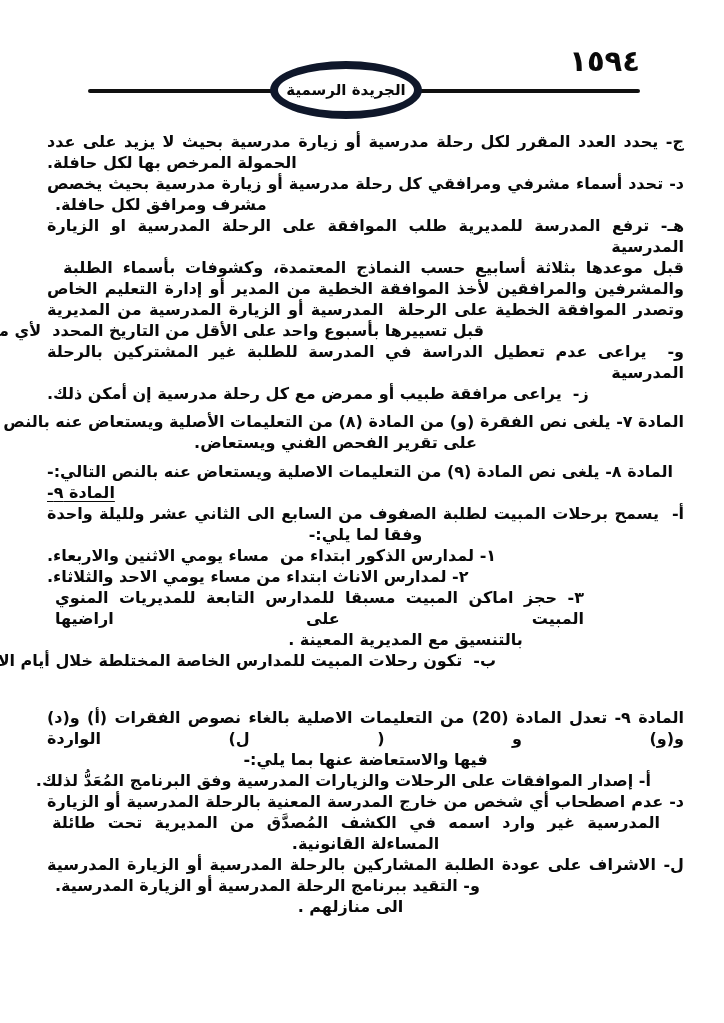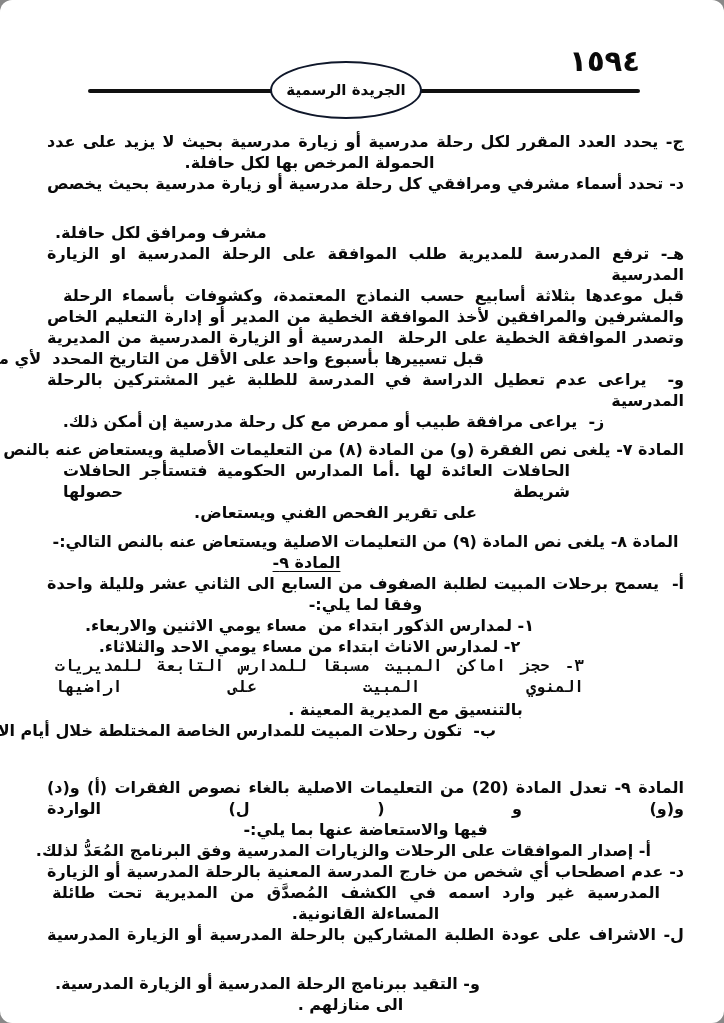--- a/index.html
+++ b/index.html
@@ -3,57 +3,56 @@
 <meta charset="utf-8">
 <style>
   html,body{margin:0;padding:0;background:#888;}
   .page{
     position:relative;
     width:724px;height:1023px;
     background:#ffffff;
     overflow:hidden;
     font-family:"DejaVu Sans", sans-serif;
     color:#0a0a0a;
-    border-radius:12px;
   }
   
   .pagenum{
     position:absolute;top:44px;right:84px;
     font-size:29px;font-weight:bold;
     letter-spacing:1px;
     direction:rtl;
   }
   .rule{
     position:absolute;left:88px;top:89px;
     width:552px;height:4px;background:#101010;border-radius:2px;
   }
   .oval{
     position:absolute;left:270px;top:61px;
     width:152px;height:58px;
     background:#ffffff;
-    border:2px solid #0f172a;
+    border:8px solid #0f172a;
     border-radius:50%;
     display:flex;align-items:center;justify-content:center;
     box-sizing:border-box;
   }
   .oval span{font-size:15px;font-weight:bold;direction:rtl;}
   
   .body{
     position:absolute;left:47px;top:131px;width:637px;
     font-size:16px;font-weight:bold;
     line-height:21px;
   }
   .sec{display:block;}
   section[data-name="article-7-amendment"]{margin-top:7px;}
   section[data-name="article-8-amendment"]{margin-top:8px;}
   section[data-name="article-9-amendment"]{margin-top:36px;}
   .line{direction:rtl;}
   .line.a-j{text-align:justify;text-align-last:justify;}
-  .line.a-r{text-align:center;white-space:nowrap;}
-  .line.a-l{text-align:left;white-space:nowrap;margin-top:28px;}
+  .line.a-r{text-align:left;white-space:nowrap;}
+  .line.a-l{text-align:left;white-space:nowrap;}
   .line.a-c{text-align:center;white-space:nowrap;}
   .line.u{text-decoration:underline;text-underline-offset:3px;}
 </style>
 </head>
 <body>
 
 <div class="page" data-name="gazette-page">
   <div class="pagenum" data-name="page-number">١٥٩٤</div>
 
   <header data-name="gazette-header">
@@ -63,40 +62,39 @@
     </div>
   </header>
 
   <main class="body" data-name="document-body">
       <section class="sec" data-name="clauses-j-to-z">
         <div class="line a-j" data-name="text-line">ج- يحدد العدد المقرر لكل رحلة مدرسية أو زيارة مدرسية بحيث لا يزيد على عدد</div>
         <div class="line a-r" data-name="text-line" style="padding-right: 112px;">الحمولة المرخص بها لكل حافلة.</div>
         <div class="line a-j" data-name="text-line">د- تحدد أسماء مشرفي ومرافقي كل رحلة مدرسية أو زيارة مدرسية بحيث يخصص</div>
         <div class="line a-l" data-name="text-line" style="padding-left: 8px;">مشرف ومرافق لكل حافلة.</div>
         <div class="line a-j" data-name="text-line">هـ- ترفع المدرسة للمديرية طلب الموافقة على الرحلة المدرسية او الزيارة المدرسية</div>
-        <div class="line a-j" data-name="text-line" style="padding-left: 16px;">قبل موعدها بثلاثة أسابيع حسب النماذج المعتمدة، وكشوفات بأسماء الرحلة</div>
+        <div class="line a-j" data-name="text-line" style="padding-left: 16px;">قبل موعدها بثلاثة أسابيع حسب النماذج المعتمدة، وكشوفات بأسماء الطلبة</div>
         <div class="line a-j" data-name="text-line">والمشرفين والمرافقين لأخذ الموافقة الخطية من المدير أو إدارة التعليم الخاص</div>
         <div class="line a-j" data-name="text-line">وتصدر الموافقة الخطية على الرحلة&nbsp; المدرسية أو الزيارة المدرسية من المديرية</div>
         <div class="line a-r" data-name="text-line" style="padding-right: 200px;">قبل تسييرها بأسبوع واحد على الأقل من التاريخ المحدد&nbsp; لأي منها.</div>
         <div class="line a-j" data-name="text-line">و-&nbsp; يراعى عدم تعطيل الدراسة في المدرسة للطلبة غير المشتركين بالرحلة المدرسية</div>
         <div class="line a-r" data-name="text-line" style="padding-right: 64px;">ز-&nbsp; يراعى مرافقة طبيب أو ممرض مع كل رحلة مدرسية إن أمكن ذلك.</div>
       </section>
       <section class="sec" data-name="article-7-amendment">
         <div class="line a-r" data-name="text-line">المادة ٧- يلغى نص الفقرة (و) من المادة (٨) من التعليمات الأصلية ويستعاض عنه بالنص التالي:-</div>
-        <div class="line a-j" data-name="text-line" style="padding-right: 114px; padding-left: 16px;">الحافلات العائدة لها .أما المدارس الحكومية فتستأجر الحافلات شريطة حصولها</div>
         <div class="line a-c" data-name="text-line" style="padding-right: 60px;">على تقرير الفحص الفني ويستعاض.</div>
       </section>
       <section class="sec" data-name="article-8-amendment">
         <div class="line a-r" data-name="text-line">المادة ٨- يلغى نص المادة (٩) من التعليمات الاصلية ويستعاض عنه بالنص التالي:-</div>
         <div class="line a-r u" data-name="text-line" style="padding-right: 118px;">المادة ٩-</div>
         <div class="line a-j" data-name="text-line">أ-&nbsp; يسمح برحلات المبيت لطلبة الصفوف من السابع الى الثاني عشر ولليلة واحدة</div>
         <div class="line a-c" data-name="text-line">وفقا لما يلي:-</div>
         <div class="line a-r" data-name="text-line" style="padding-right: 112px;">١- لمدارس الذكور ابتداء من&nbsp; مساء يومي الاثنين والاربعاء.</div>
         <div class="line a-r" data-name="text-line" style="padding-right: 112px;">٢- لمدارس الاناث ابتداء من مساء يومي الاحد والثلاثاء.</div>
-        <div class="line a-j" data-name="text-line" style="padding-right: 100px; padding-left: 8px; font-family: Liberation Mono, monospace;">٣- حجز اماكن المبيت مسبقا للمدارس التابعة للمديريات المنوي المبيت على اراضيها</div>
+        <div class="line a-j" data-name="text-line" style="padding-right: 100px; padding-left: 8px;">٣- حجز اماكن المبيت مسبقا للمدارس التابعة للمديريات المنوي المبيت على اراضيها</div>
         <div class="line a-c" data-name="text-line" style="padding-left: 80px;">بالتنسيق مع المديرية المعينة .</div>
         <div class="line a-r" data-name="text-line" style="padding-right: 188px;">ب-&nbsp; تكون رحلات المبيت للمدارس الخاصة المختلطة خلال أيام الاسبوع .</div>
       </section>
       <section class="sec" data-name="article-9-amendment">
         <div class="line a-j" data-name="text-line">المادة ٩- تعدل المادة (20) من التعليمات الاصلية بالغاء نصوص الفقرات (أ) و(د) و(و) و ( ل) الواردة</div>
         <div class="line a-c" data-name="text-line">فيها والاستعاضة عنها بما يلي:-</div>
         <div class="line a-r" data-name="text-line" style="padding-right: 33px;">أ- إصدار الموافقات على الرحلات والزيارات المدرسية وفق البرنامج المُعَدُّ لذلك.</div>
         <div class="line a-j" data-name="text-line">د- عدم اصطحاب أي شخص من خارج المدرسة المعنية بالرحلة المدرسية أو الزيارة</div>
         <div class="line a-j" data-name="text-line" style="padding-right: 24px; padding-left: 5px;">المدرسية غير وارد اسمه في الكشف المُصدَّق من المديرية تحت طائلة</div>
         <div class="line a-c" data-name="text-line">المساءلة القانونية.</div>

